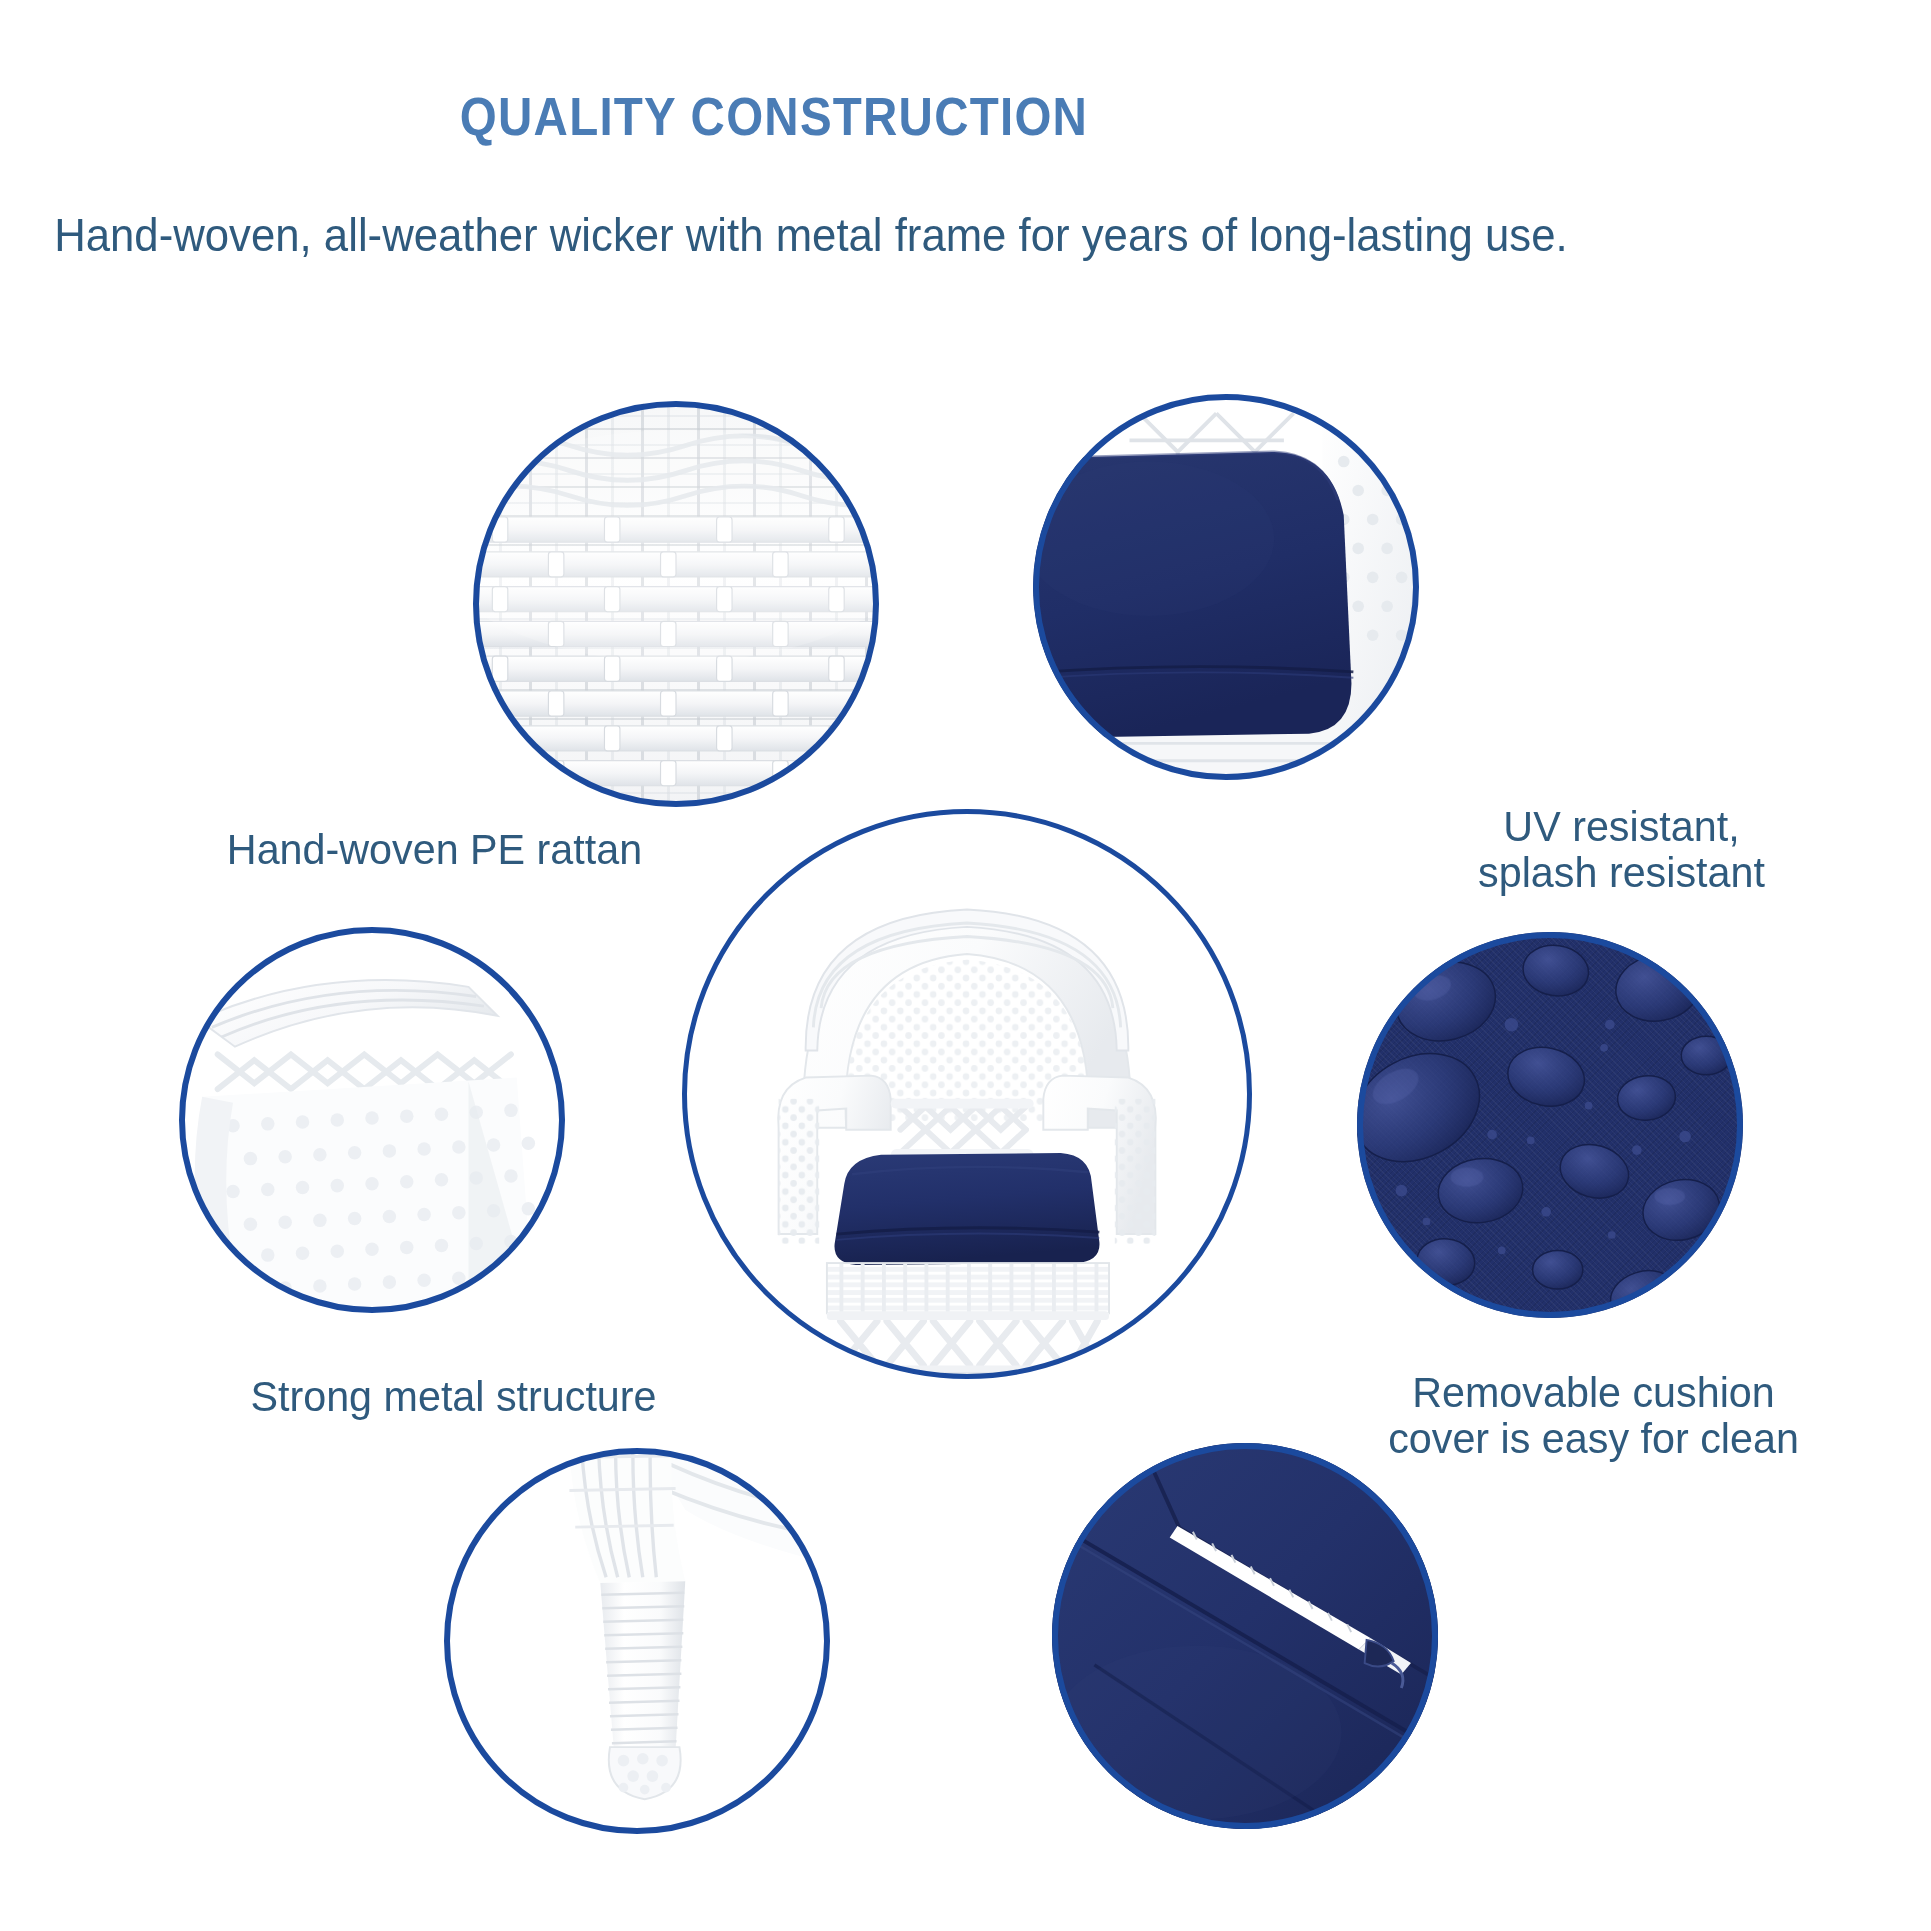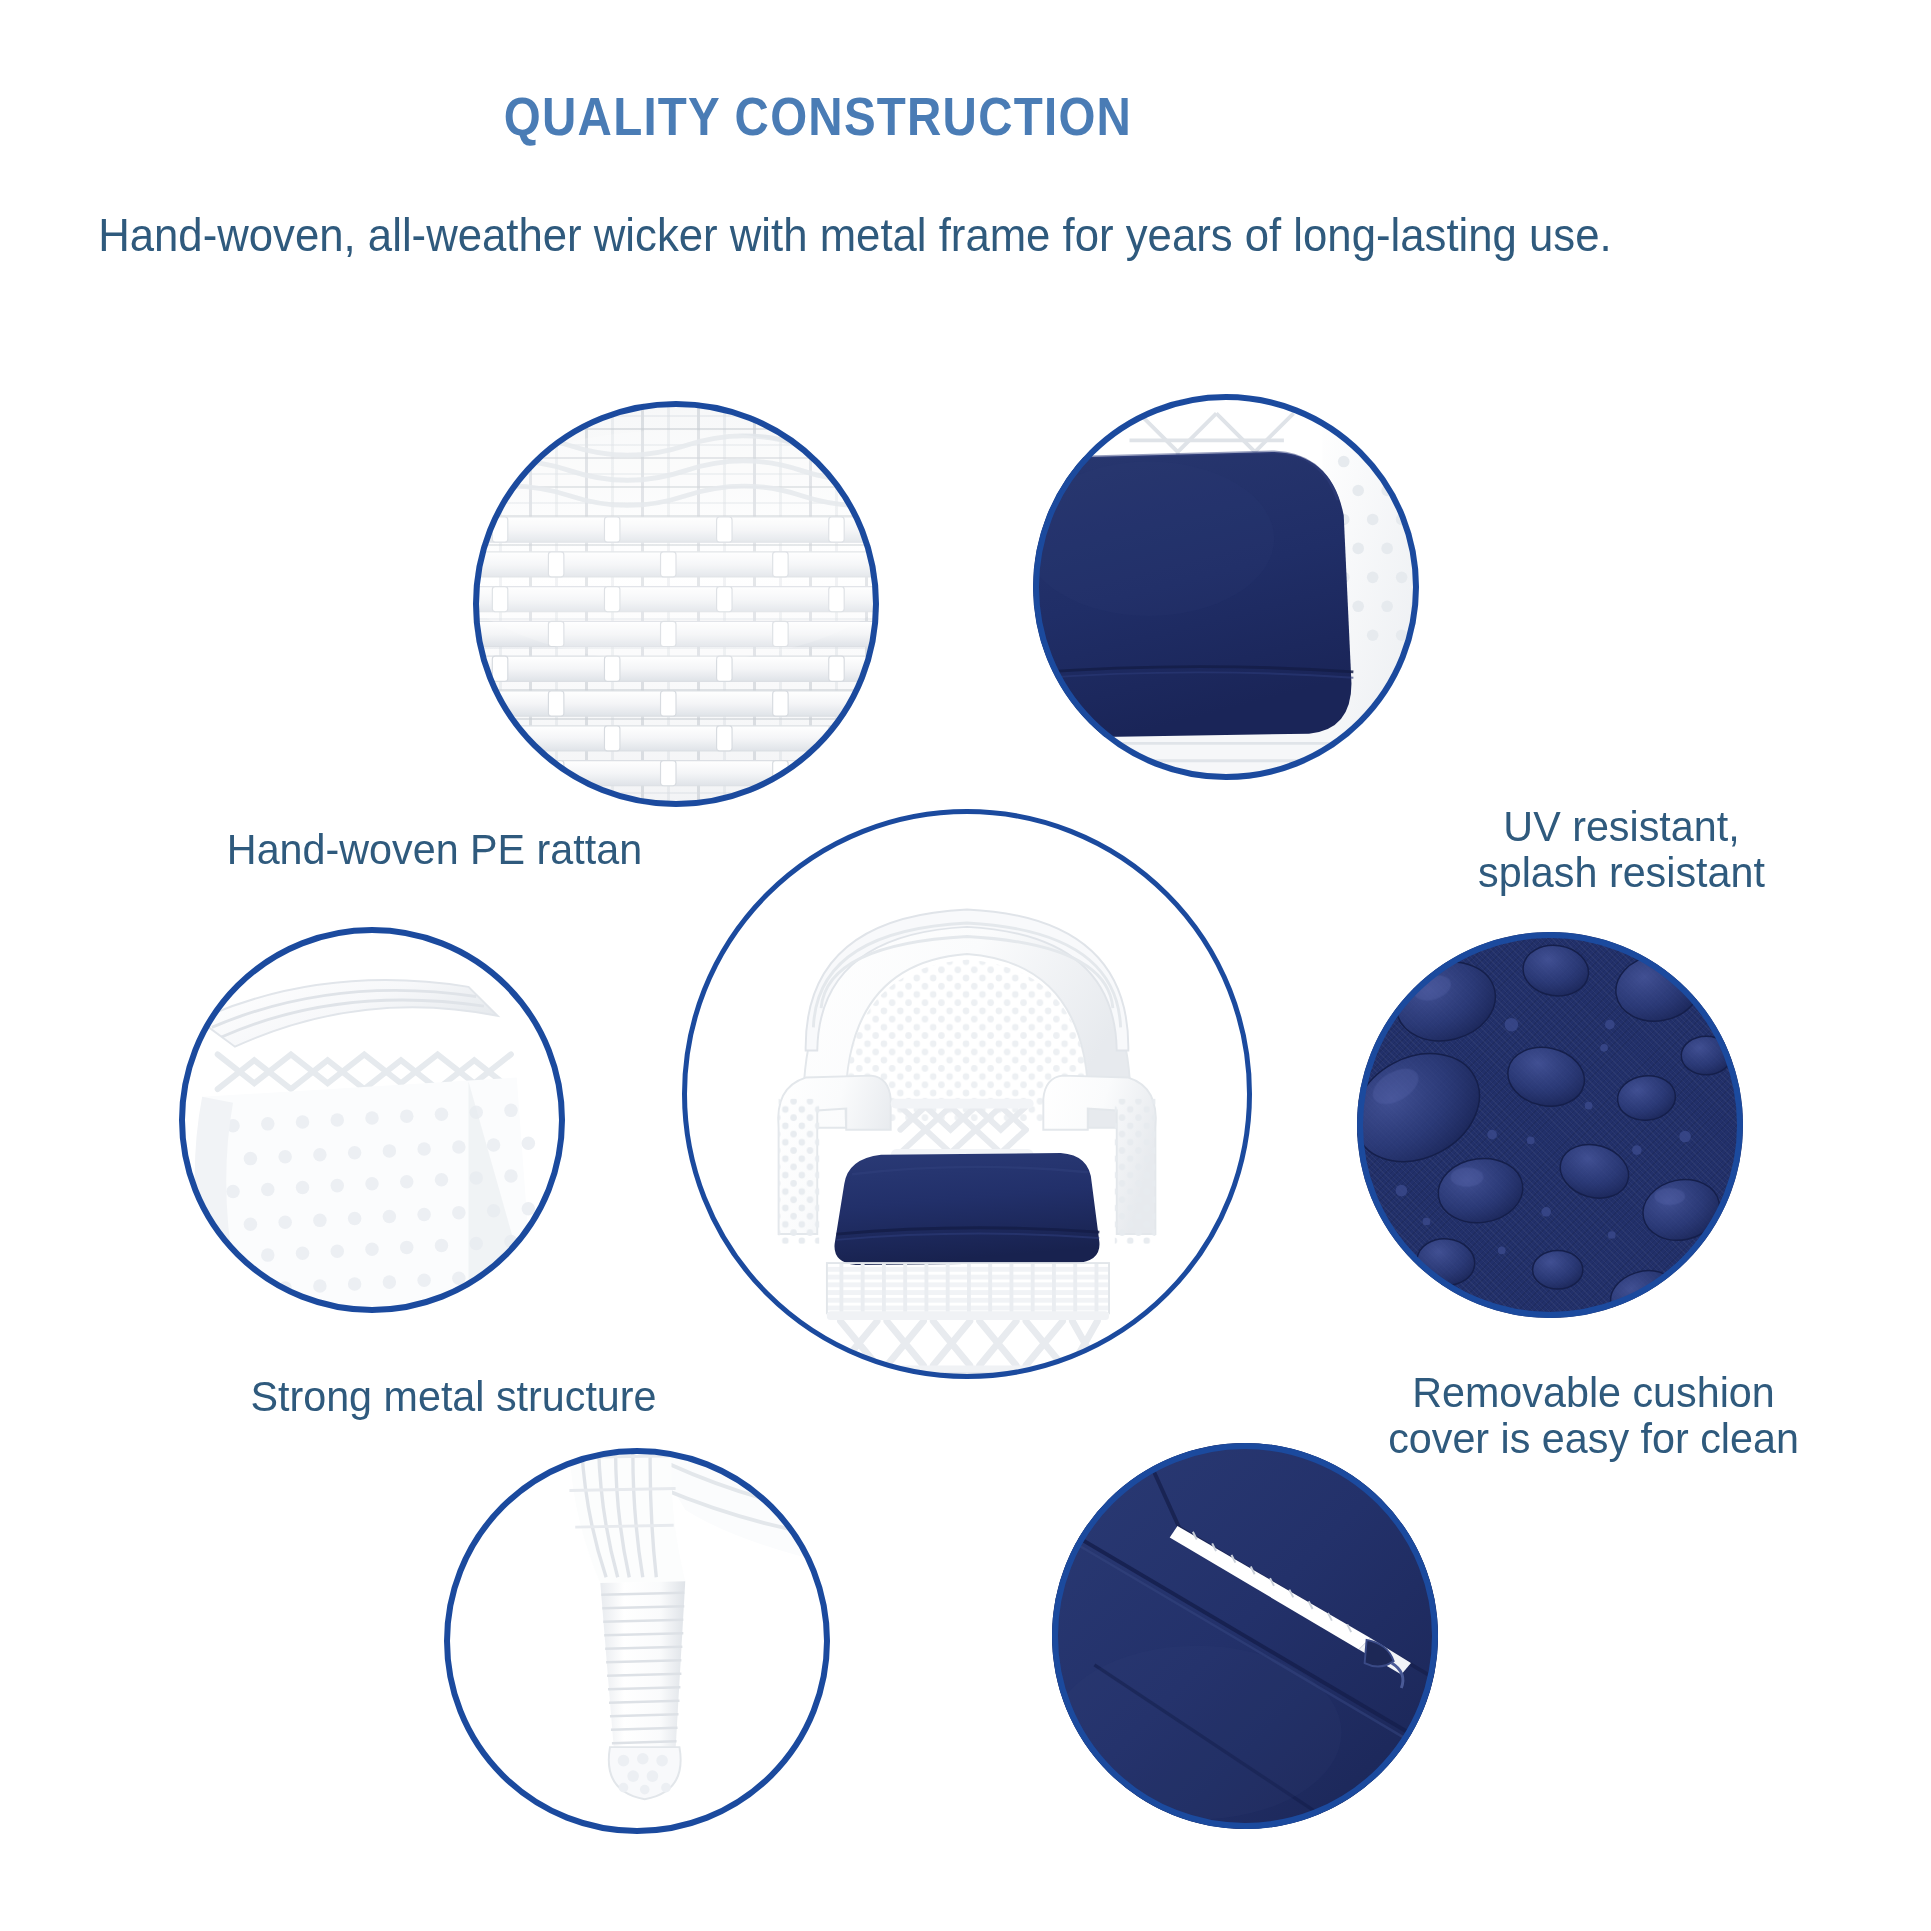--- a/index.html
+++ b/index.html
@@ -5,21 +5,21 @@
   * { box-sizing: border-box; margin: 0; padding: 0; }
   html, body { width: 1931px; height: 1931px; }
   body {
     background: #ffffff;
     font-family: "Liberation Sans", sans-serif;
     position: relative;
     overflow: hidden;
   }
 
   
-  #header { position: absolute; left: 0; top: 0; width: 1548px; margin-left: 44px; }
+  #header { position: absolute; left: 0; top: 0; width: 1548px; }
   #title {
     text-align: center;
     color: #4a7cb5;
     font-weight: bold;
     font-size: 54px;
     letter-spacing: 1.4px;
     margin-top: 85px;
     transform: scaleX(0.88);
   }
   #subtitle {

